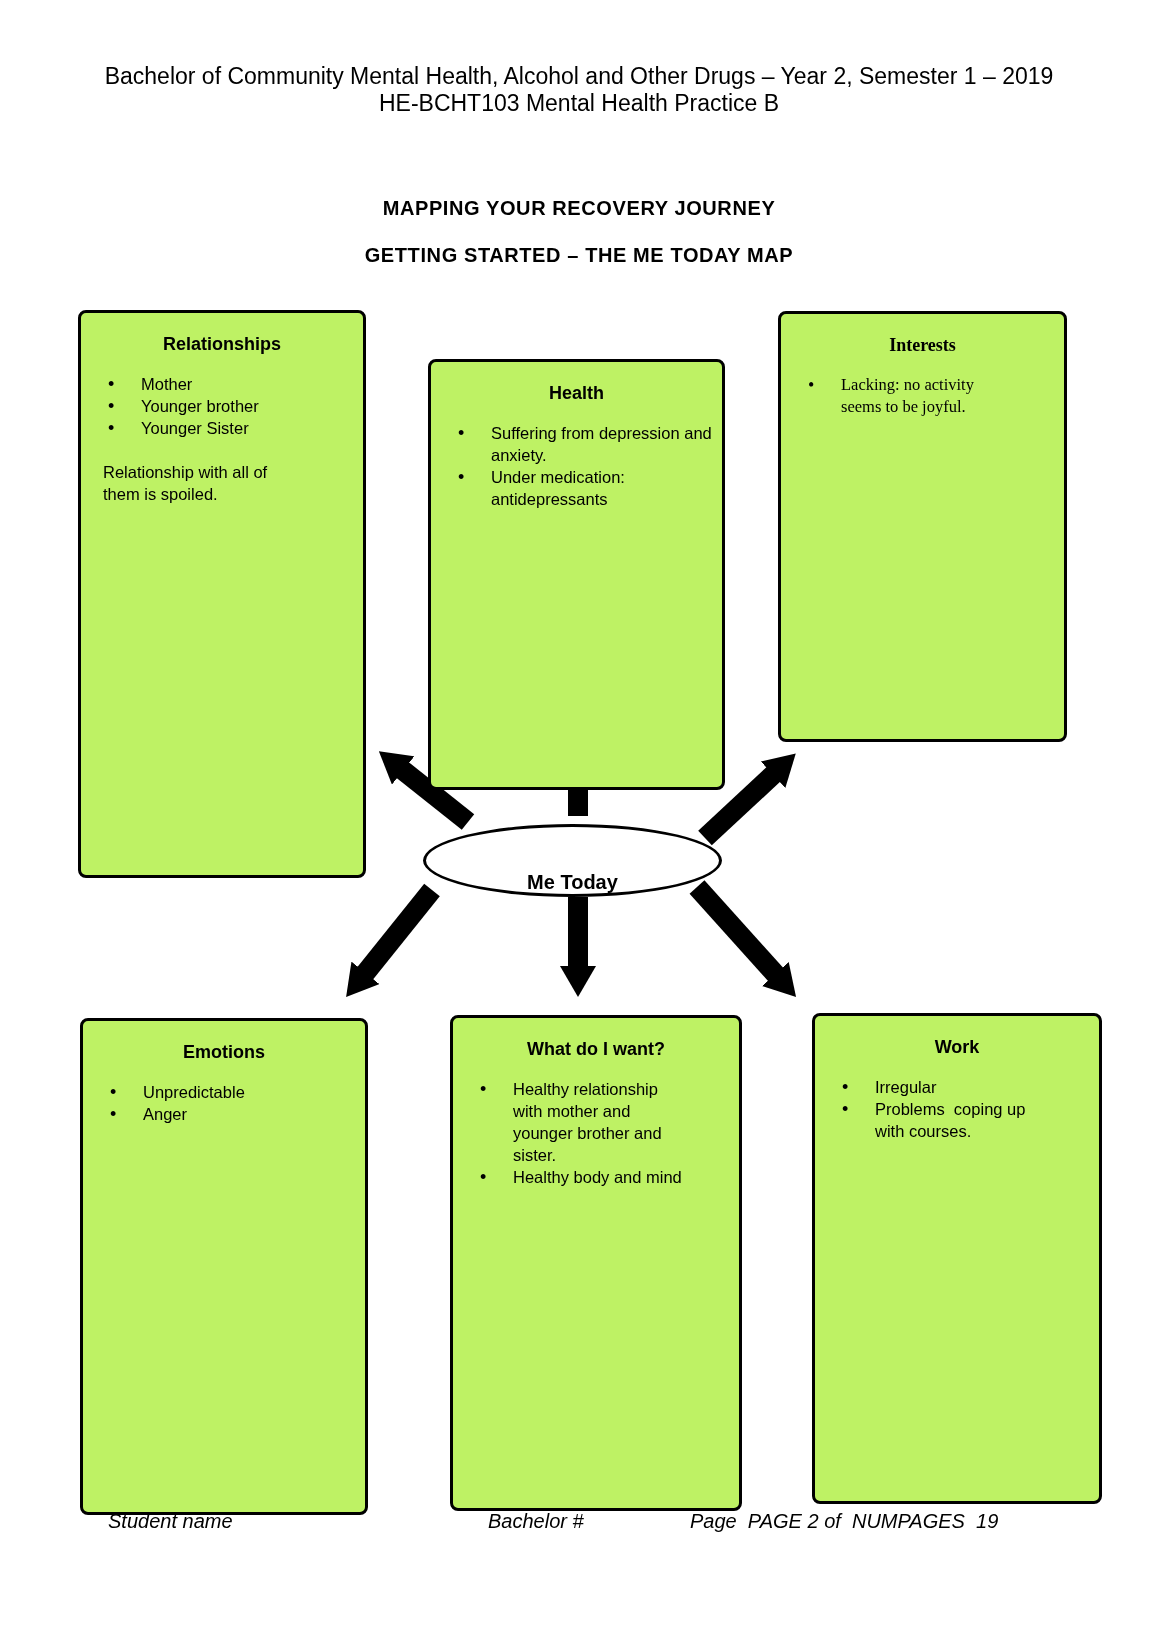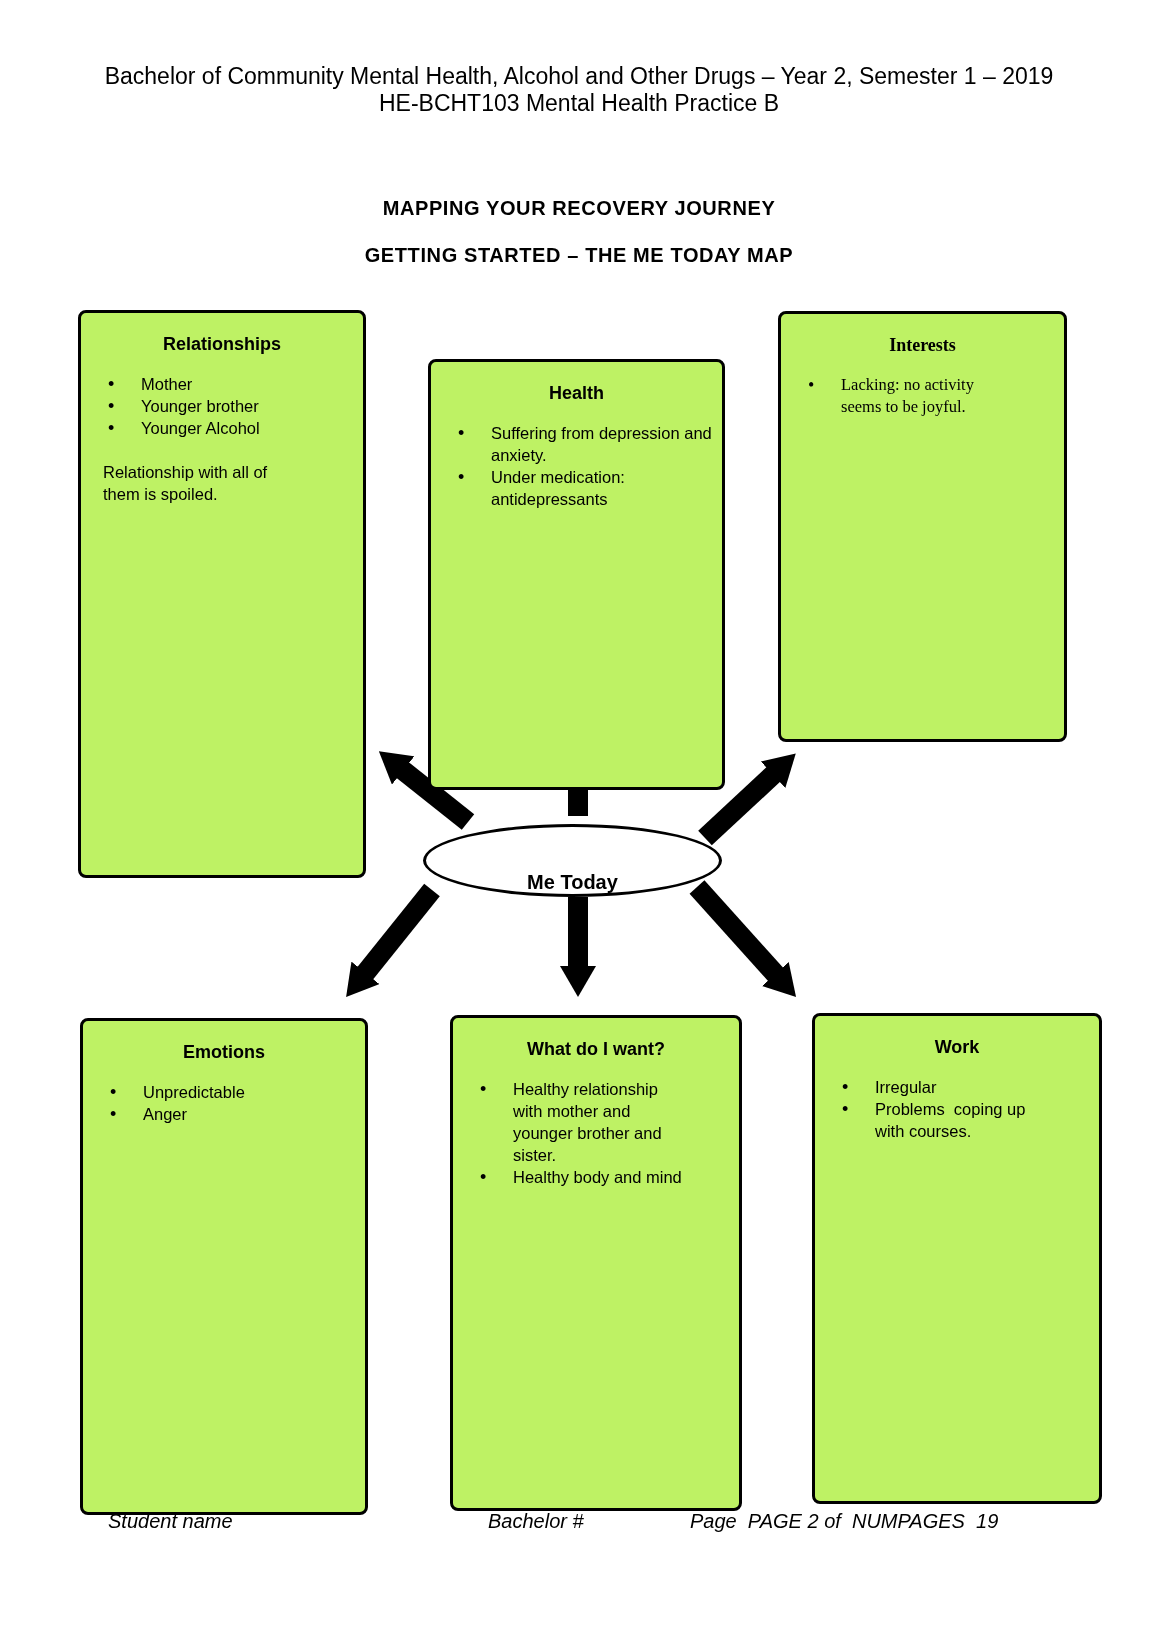--- a/index.html
+++ b/index.html
@@ -156,21 +156,21 @@
     <line x1="432" y1="890" x2="363" y2="976" stroke="#000000" stroke-width="20" marker-end="url(#ah)"></line>
     <line x1="578" y1="897" x2="578" y2="970" stroke="#000000" stroke-width="20" marker-end="url(#ah)"></line>
     <line x1="697" y1="887" x2="778" y2="977" stroke="#000000" stroke-width="20" marker-end="url(#ah)"></line>
   </svg>
 
   <div class="box relationships">
     <div class="box-title">Relationships</div>
     <ul class="bullets">
       <li>Mother</li>
       <li>Younger brother</li>
-      <li>Younger Alcohol</li>
+      <li>Younger Sister</li>
     </ul>
     <p class="note">Relationship with all of them is spoiled.</p>
   </div>
 
   <div class="box health">
     <div class="box-title">Health</div>
     <ul class="bullets">
       <li>Suffering from depression and anxiety.</li>
       <li>Under medication: antidepressants</li>
     </ul>

